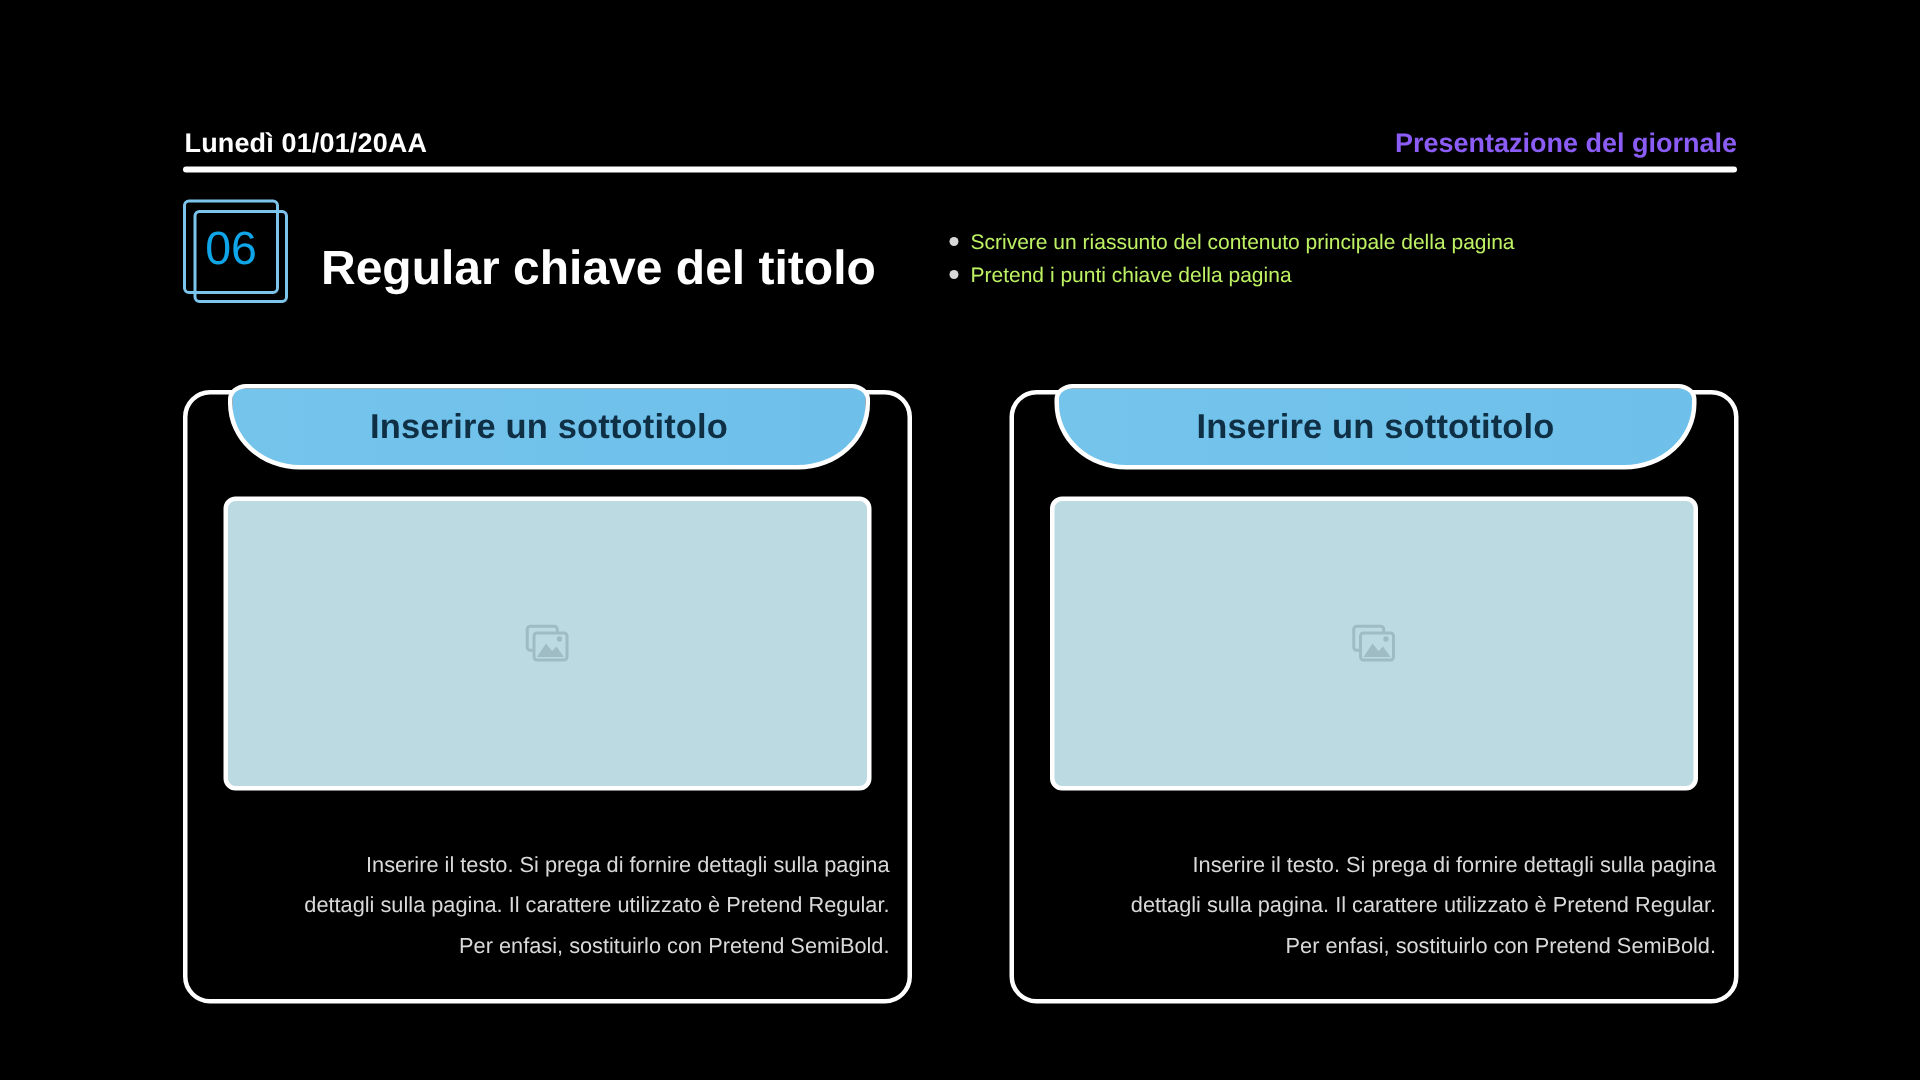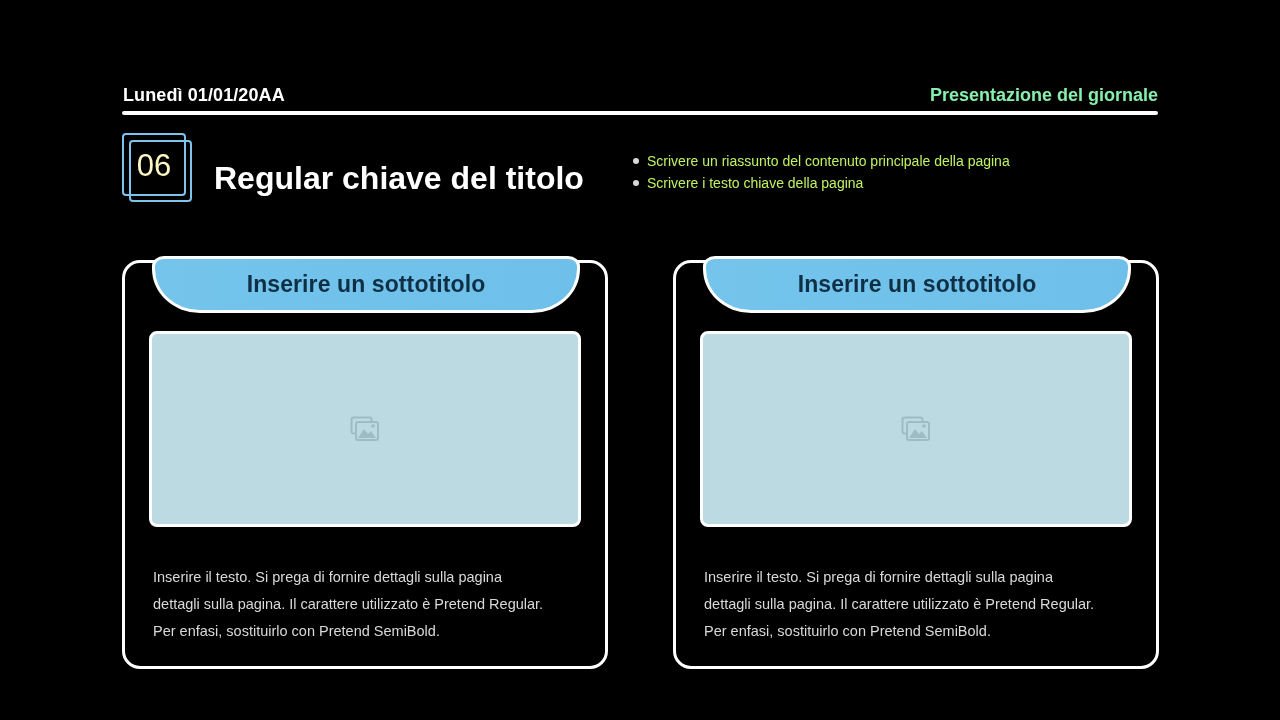--- a/index.html
+++ b/index.html
@@ -11,39 +11,39 @@
       color: #ffffff;
     }
     .slide { position: relative; width: 1280px; height: 720px; background: #000; }
 
     .header-date {
       position: absolute; left: 123px; top: 85px;
       font-size: 18px; font-weight: bold; color: #fff; letter-spacing: 0.1px;
     }
     .header-title {
       position: absolute; right: 122px; top: 85px;
-      font-size: 18px; font-weight: bold; color: #86efac; text-align: right;
+      font-size: 18px; font-weight: bold; color: #8b5cf6; text-align: right;
     }
     .header-divider {
       position: absolute; left: 122px; top: 111px;
       width: 1036px; height: 4px; background: #fff; border-radius: 2px;
     }
 
     .num-badge { position: absolute; left: 122px; top: 133px; width: 72px; height: 72px; }
     .num-badge .sq-back {
       position: absolute; left: 0; top: 0; width: 64px; height: 63px;
       border: 2px solid #7cc4ec; border-radius: 4px;
     }
     .num-badge .sq-front {
       position: absolute; left: 7px; top: 7px; width: 63px; height: 62px;
       border: 2px solid #7cc4ec; border-radius: 4px;
     }
     .num-badge .num {
       position: absolute; left: 0; top: 15px; width: 64px; text-align: center;
-      font-size: 31px; color: #fef9c3; font-weight: normal;
+      font-size: 31px; color: #0ea5e9; font-weight: normal;
     }
 
     .page-title {
       position: absolute; left: 214px; top: 160px;
       font-size: 32px; font-weight: bold; color: #fff;
     }
 
     .bullets {
       position: absolute; left: 632px; top: 150px; list-style: none;
     }
@@ -78,21 +78,21 @@
       position: absolute; left: 24px; top: 68px; width: 432px; height: 196px;
       background: #bcdae2; border: 3px solid #ffffff; border-radius: 8px;
       display: flex; align-items: center; justify-content: center;
     }
     .image-ph svg { width: 30px; height: 26px; }
 
     .card-text {
       position: absolute; left: 28px; top: 301px; width: 440px;
       font-size: 14.5px; line-height: 27px; color: #d9d9d9;
     }
-    .card-text p { white-space: nowrap; }
+    .card-text p { white-space: nowrap; text-align: right; }
   </style>
 </head>
 <body>
 
 <div class="slide">
 
   <div class="header-date">Lunedì 01/01/20AA</div>
   <div class="header-title">Presentazione del giornale</div>
   <div class="header-divider"></div>
 
@@ -104,21 +104,21 @@
 
   <div class="page-title">Regular chiave del titolo</div>
 
   <ul class="bullets">
     <li>
       <span class="dot"></span>
       <span>Scrivere un riassunto del contenuto principale della pagina</span>
     </li>
     <li>
       <span class="dot"></span>
-      <span>Scrivere i testo chiave della pagina</span>
+      <span>Pretend i punti chiave della pagina</span>
     </li>
   </ul>
 
   <div class="card card-left">
     <div class="card-tab">
       <span>Inserire un sottotitolo</span>
     </div>
     <div class="image-ph">
       <svg viewBox="0 0 30 26">
         <rect x="1.5" y="1.5" width="20" height="16" rx="2" fill="none" stroke="#9fbcc5" stroke-width="2"></rect>

